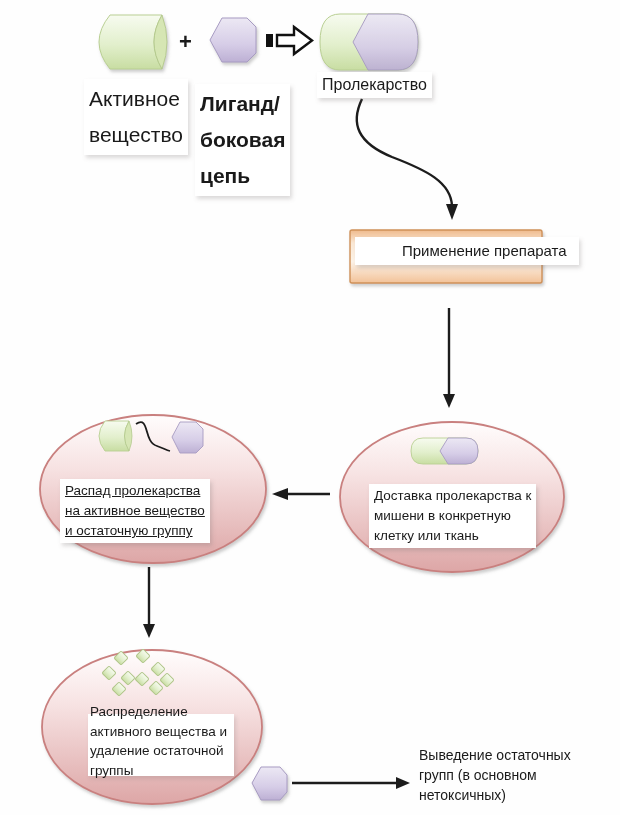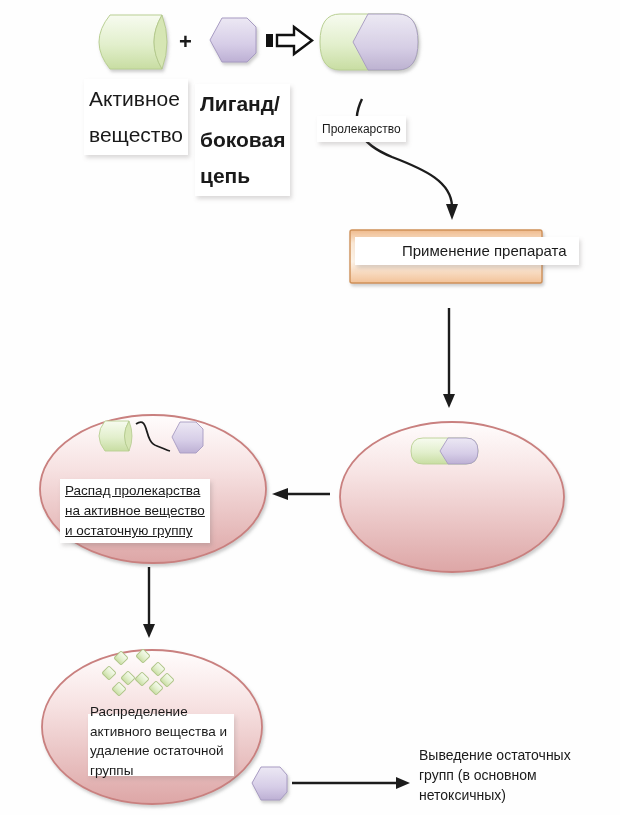--- a/index.html
+++ b/index.html
@@ -11,21 +11,21 @@
   .label{
     position:absolute;z-index:2;white-space:pre-line;line-height:20px;font-size:13.5px;
   }
   .tag{
     background:#ffffff;box-shadow:2px 3px 4px rgba(120,110,110,.25);
     padding:2px 5px;
   }
   .toplabel{font-size:21px;line-height:36px;}
   .plain{background:transparent;box-shadow:none;}
   #plus-sign{font-size:22px;font-weight:bold;z-index:2;position:absolute;}
-  #prodrug-label{font-size:12px;line-height:22px;margin-top:44px;}
+  #prodrug-label{font-size:16px;line-height:22px;}
   #application-label{font-size:15px;line-height:24px;width:172px;}
   #distribution-bg{
     position:absolute;left:88px;top:714px;width:146px;height:62px;background:#ffffff;
     box-shadow:2px 3px 4px rgba(120,110,110,.2);z-index:2;
   }
   #distribution-label{line-height:19.5px;z-index:3;}
   #excretion-label{font-size:14px;}
 </style>
 </head>
 <body>
@@ -174,20 +174,23 @@
   <div id="plus-sign" style="left:179px;top:29px;">+</div>
 
   <div class="label tag toplabel" style="left:195px;top:84px;font-weight:bold;">Лиганд/
 боковая
 цепь</div>
 
   <div class="label tag" id="prodrug-label" style="left:317px;top:72px;">Пролекарство</div>
 
   <div class="label tag" id="application-label" style="left:355px;top:237px;padding-left:47px;">Применение препарата</div>
 
+  <div class="label tag" style="left:369px;top:484px;">Доставка пролекарства к
+мишени в конкретную
+клетку или ткань</div>
 
   <div class="label tag" style="left:60px;top:479px;text-decoration:underline;">Распад пролекарства
 на активное вещество
 и остаточную группу</div>
 
   <div id="distribution-bg"></div>
   <div class="label plain" id="excretion-label" style="left:419px;top:745px;">Выведение остаточных
 групп (в основном
 нетоксичных)</div>
 

